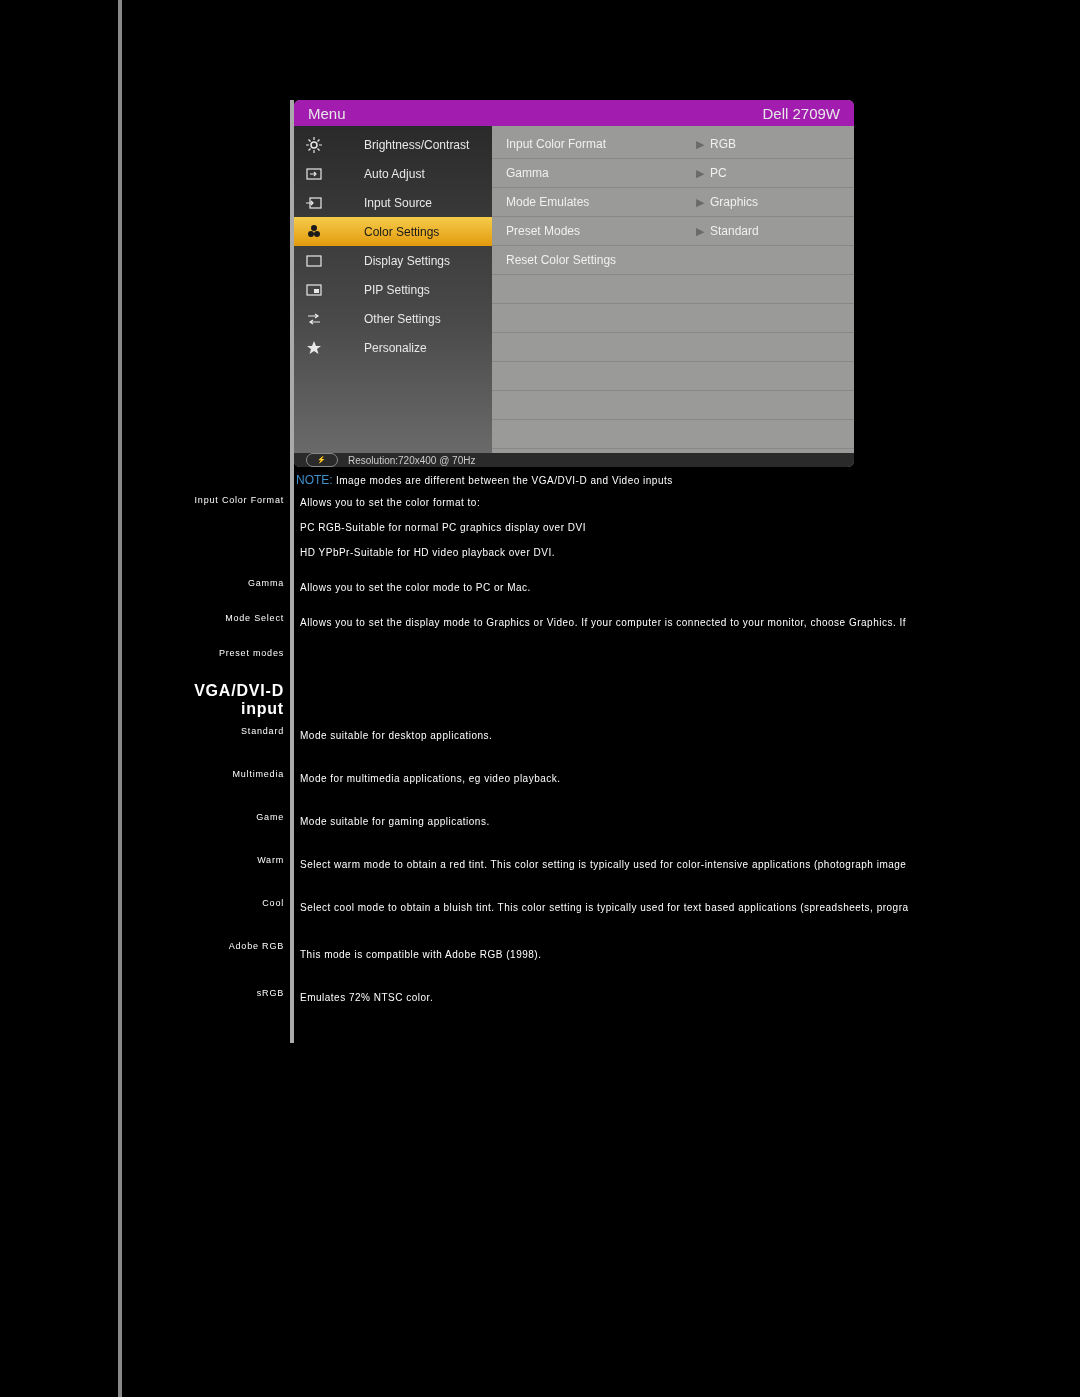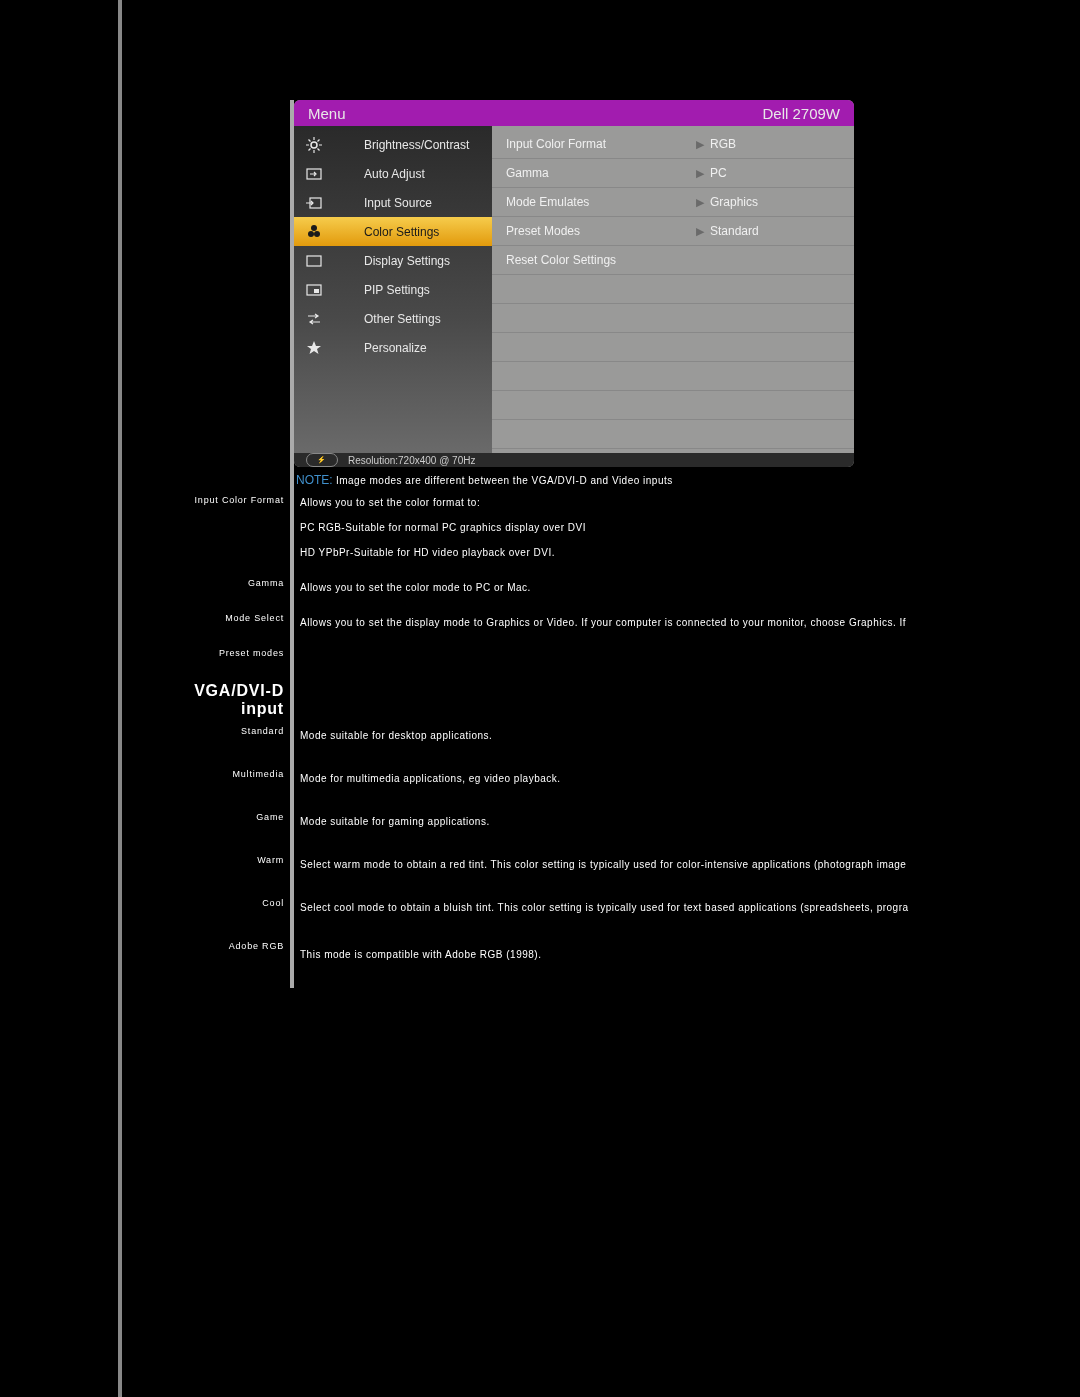--- a/index.html
+++ b/index.html
@@ -402,18 +402,25 @@
       </tr>
 
       <tr>
         <td class="lcol"><span class="label-cell">Adobe RGB</span></td>
         <td class="rcol" style="padding-top:8px;">
           <div class="desc-text">This mode is compatible with Adobe RGB (1998).</div>
           <div style="height:28px;"></div>
         </td>
       </tr>
 
+      <tr>
+        <td class="lcol"><span class="label-cell">sRGB</span></td>
+        <td class="rcol" style="padding-top:4px;">
+          <div class="desc-text">Emulates 72% NTSC color.</div>
+          <div style="height:40px;"></div>
+        </td>
+      </tr>
 
     </tbody>
       </table>
 
   </div>
 </div>
 
 </body></html>

